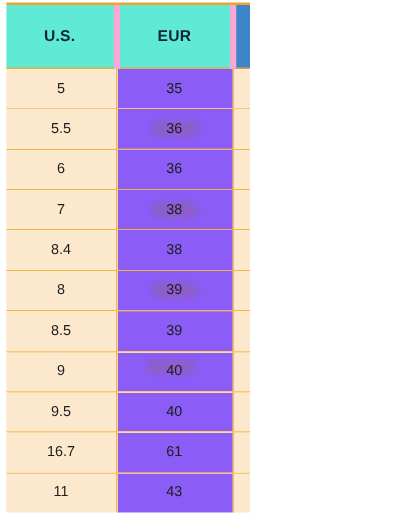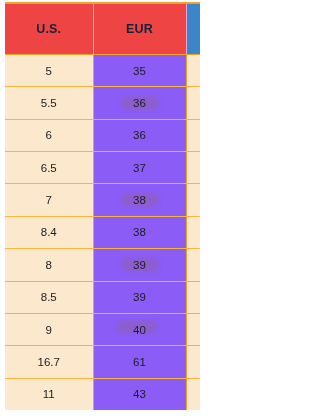--- a/index.html
+++ b/index.html
@@ -30,27 +30,27 @@
     width: 281px;          
     height: 406px;
   }
 
   col.col-us   { width: 88px; }
   col.col-eur  { width: 93px; }
   col.col-next { width: 100px; }
 
   thead th {
     height: 48px;
-    background: #ef4444;
+    background: #5eead4;
     color: #12243a;
     font-size: 12.5px;
     font-weight: bold;
     text-align: center;
     vertical-align: middle;
-    border-right: 1px solid #f9a8d4;
+    border-right: 5px solid #f9a8d4;
     border-bottom: 1px solid #F0A32A;
     letter-spacing: 0.2px;
   }
   thead th.col-next-head {
     background: #3B85C8;
     border-right: none;
   }
 
   tbody td {
     height: 25.6px;
@@ -120,25 +120,20 @@
           <td class="us-cell">5.5</td>
           <td class="eur-cell artifact"><span class="val">36</span></td>
           <td class="next-cell"></td>
         </tr>
         <tr>
           <td class="us-cell">6</td>
           <td class="eur-cell"><span class="val">36</span></td>
           <td class="next-cell"></td>
         </tr>
         <tr>
-          <td class="us-cell">6.5</td>
-          <td class="eur-cell"><span class="val">37</span></td>
-          <td class="next-cell"></td>
-        </tr>
-        <tr>
           <td class="us-cell">7</td>
           <td class="eur-cell artifact"><span class="val">38</span></td>
           <td class="next-cell"></td>
         </tr>
         <tr>
           <td class="us-cell">8.4</td>
           <td class="eur-cell"><span class="val">38</span></td>
           <td class="next-cell"></td>
         </tr>
         <tr>
@@ -150,20 +145,25 @@
           <td class="us-cell">8.5</td>
           <td class="eur-cell"><span class="val">39</span></td>
           <td class="next-cell"></td>
         </tr>
         <tr>
           <td class="us-cell">9</td>
           <td class="eur-cell artifact shift-up"><span class="val">40</span></td>
           <td class="next-cell"></td>
         </tr>
         <tr>
+          <td class="us-cell">9.5</td>
+          <td class="eur-cell"><span class="val">40</span></td>
+          <td class="next-cell"></td>
+        </tr>
+        <tr>
           <td class="us-cell">16.7</td>
           <td class="eur-cell"><span class="val">61</span></td>
           <td class="next-cell"></td>
         </tr>
         <tr>
           <td class="us-cell">11</td>
           <td class="eur-cell"><span class="val">43</span></td>
           <td class="next-cell"></td>
         </tr>
       </tbody>

